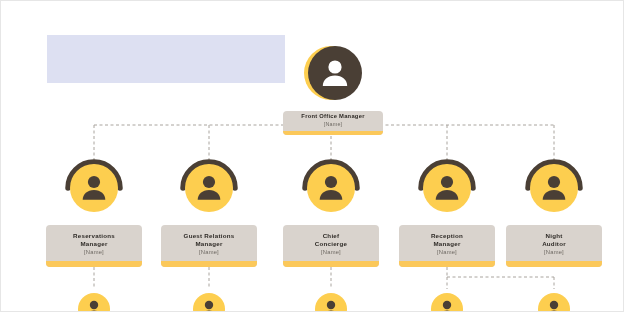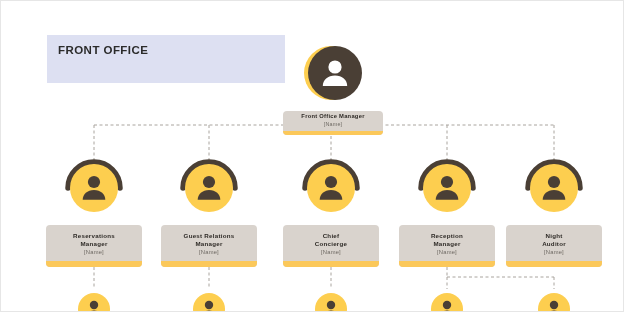--- a/index.html
+++ b/index.html
@@ -115,21 +115,20 @@
     overflow: hidden;
   }
   .subnode svg { display: block; width: 40px; height: 40px; }
 </style>
 </head>
 <body>
 
 <div id="canvas">
 
   <div id="title-block">
-    <div class="tline">FRONT OFFICE</div>
   </div>
 
   <svg id="connectors" viewBox="0 0 624 312" xmlns="http://www.w3.org/2000/svg">
     <g stroke="#a9a49e" stroke-width="1" stroke-dasharray="3,2.5" fill="none">
 
       <line x1="330" y1="134" x2="330" y2="124"></line>
 
       <line x1="93" y1="124" x2="553" y2="124"></line>
 
       <line x1="93" y1="124" x2="93" y2="160"></line>

